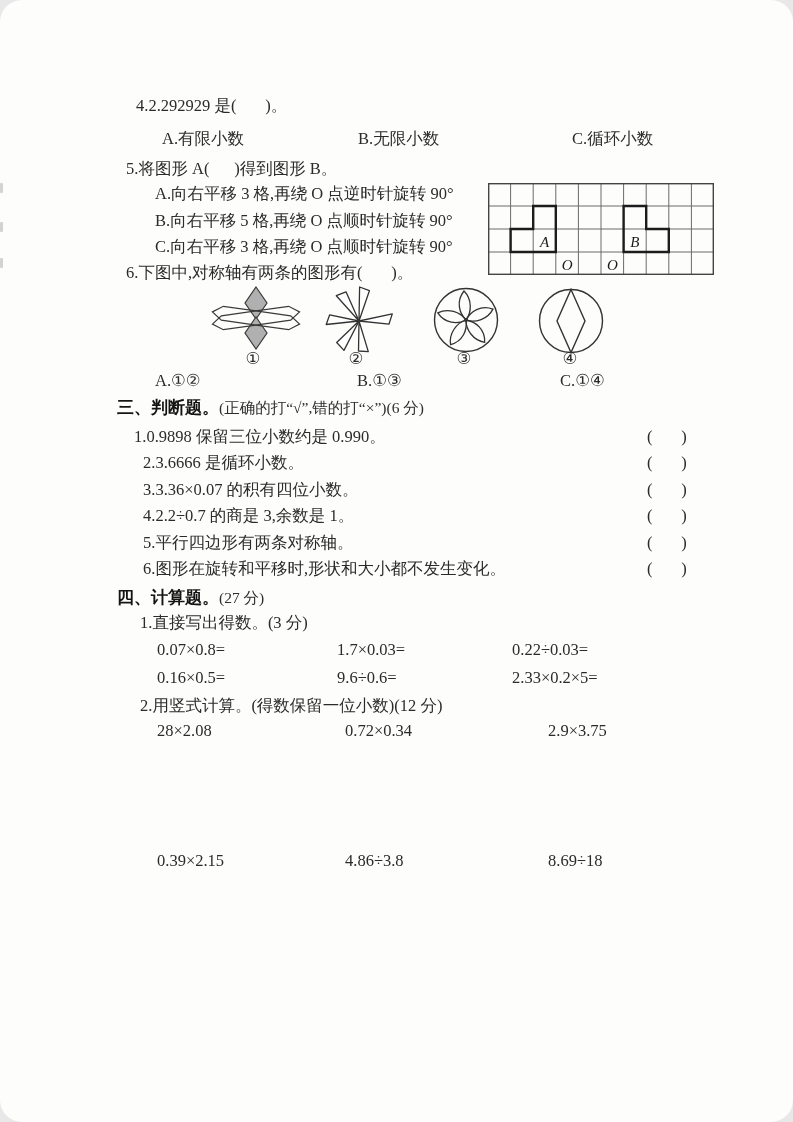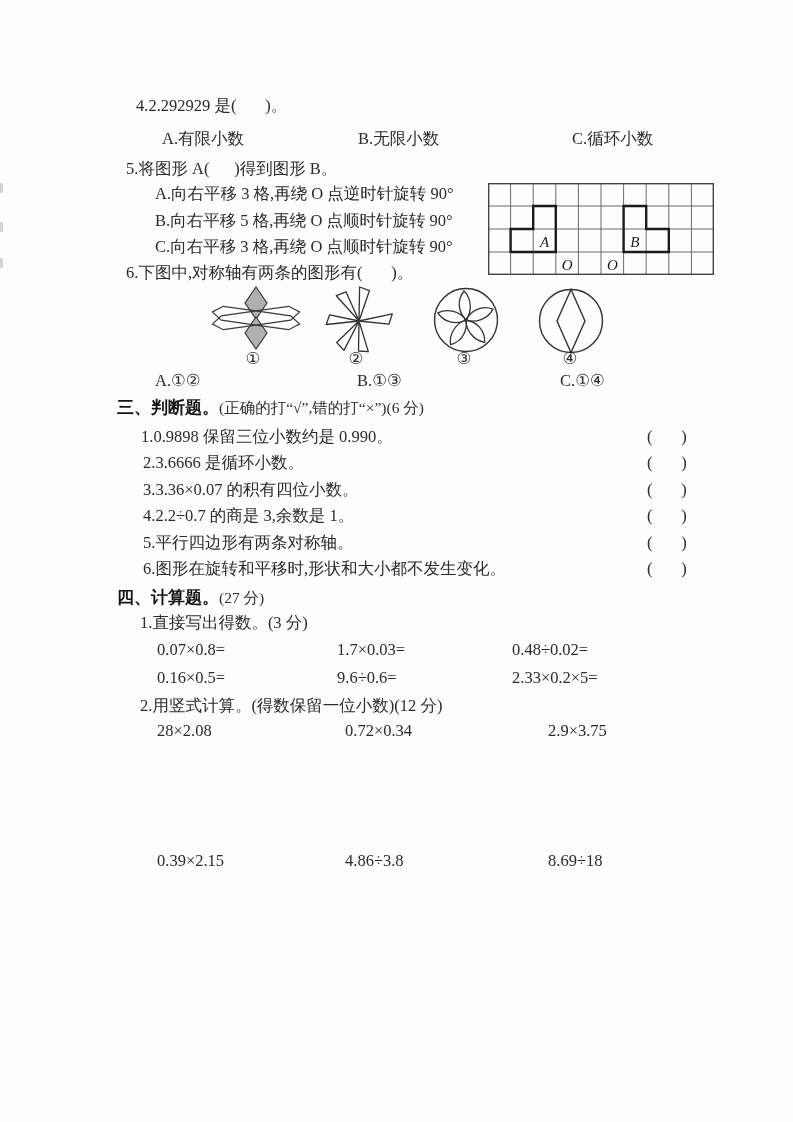--- a/index.html
+++ b/index.html
@@ -1,20 +1,21 @@
 <!DOCTYPE html>
 <html><head>
 <meta charset="utf-8">
 <style>
   html,body{margin:0;padding:0;background:#e8e8e8;}
   .page{
     position:relative;width:793px;height:1122px;margin:0 auto;
     background:#fdfdfc;overflow:hidden;
     font-family:"Liberation Serif","DejaVu Serif",serif;
     color:#2b2b2b;
+    border-radius:22px;
   }
   .t{position:absolute;white-space:pre;font-size:16.5px;line-height:1.15;}
   .bold{font-weight:bold;color:#141414;font-size:17px;margin-top:10px;}
   .kai{font-size:15.5px;color:#2e2e2e;text-align:center;}
   .circ{font-family:"Liberation Serif","DejaVu Sans",serif;font-size:16.5px;transform:translateX(-50%);}
   .fig{position:absolute;}
   .artifact{position:absolute;left:0;width:3px;height:10px;background:#a9a9a9;opacity:.5;border-radius:1px;}
   svg text{font-family:"Liberation Serif","DejaVu Serif",serif;}
 </style>
 </head>
@@ -102,39 +103,39 @@
   <div class="t circ" style="left:356px;top:350px">②</div>
   <div class="t circ" style="left:464px;top:350px">③</div>
   <div class="t circ" style="left:570px;top:350px">④</div>
 
   <div class="t" style="left:155px;top:372px">A.①②</div>
   <div class="t" style="left:357px;top:372px">B.①③</div>
   <div class="t" style="left:560px;top:372px">C.①④</div>
 
   <div class="t" style="left:117px;top:398px"><span class="bold">三、判断题。</span><span class="kai">(正确的打“√”,错的打“×”)(6 分)</span></div>
 
-  <div class="t" style="left:141px;top:428px">1.0.9898 保留三位小数约是 0.990。</div>
+  <div class="t" style="left:134px;top:428px">1.0.9898 保留三位小数约是 0.990。</div>
   <div class="t" style="left:647px;top:428px">(       )</div>
   <div class="t" style="left:143px;top:454px">2.3.6666 是循环小数。</div>
   <div class="t" style="left:647px;top:454px">(       )</div>
   <div class="t" style="left:143px;top:481px">3.3.36×0.07 的积有四位小数。</div>
   <div class="t" style="left:647px;top:481px">(       )</div>
   <div class="t" style="left:143px;top:507px">4.2.2÷0.7 的商是 3,余数是 1。</div>
   <div class="t" style="left:647px;top:507px">(       )</div>
   <div class="t" style="left:143px;top:534px">5.平行四边形有两条对称轴。</div>
   <div class="t" style="left:647px;top:534px">(       )</div>
   <div class="t" style="left:143px;top:560px">6.图形在旋转和平移时,形状和大小都不发生变化。</div>
   <div class="t" style="left:647px;top:560px">(       )</div>
 
   <div class="t" style="left:117px;top:588px"><span class="bold">四、计算题。</span><span class="kai">(27 分)</span></div>
 
   <div class="t" style="left:140px;top:614px">1.直接写出得数。(3 分)</div>
   <div class="t" style="left:157px;top:641px">0.07×0.8=</div>
   <div class="t" style="left:337px;top:641px">1.7×0.03=</div>
-  <div class="t" style="left:512px;top:641px">0.48÷0.02=</div>
+  <div class="t" style="left:512px;top:641px">0.22÷0.03=</div>
   <div class="t" style="left:157px;top:669px">0.16×0.5=</div>
   <div class="t" style="left:337px;top:669px">9.6÷0.6=</div>
   <div class="t" style="left:512px;top:669px">2.33×0.2×5=</div>
 
   <div class="t" style="left:140px;top:697px">2.用竖式计算。(得数保留一位小数)(12 分)</div>
   <div class="t" style="left:157px;top:722px">28×2.08</div>
   <div class="t" style="left:345px;top:722px">0.72×0.34</div>
   <div class="t" style="left:548px;top:722px">2.9×3.75</div>
   <div class="t" style="left:157px;top:852px">0.39×2.15</div>
   <div class="t" style="left:345px;top:852px">4.86÷3.8</div>

